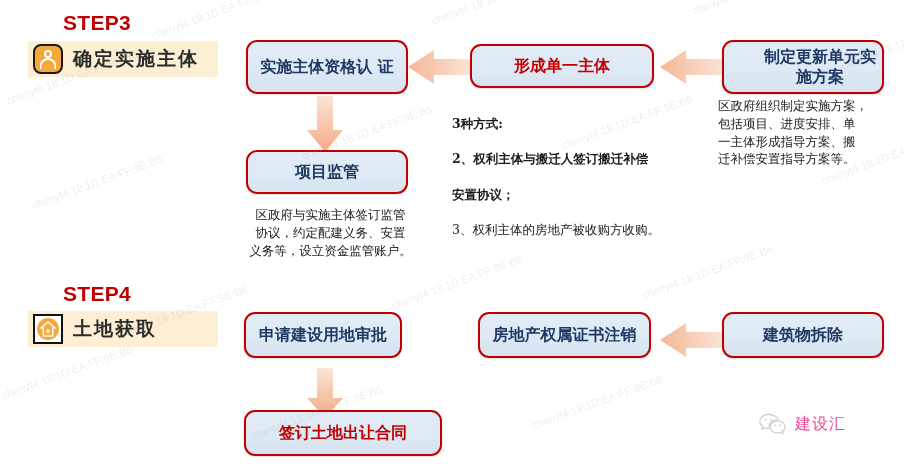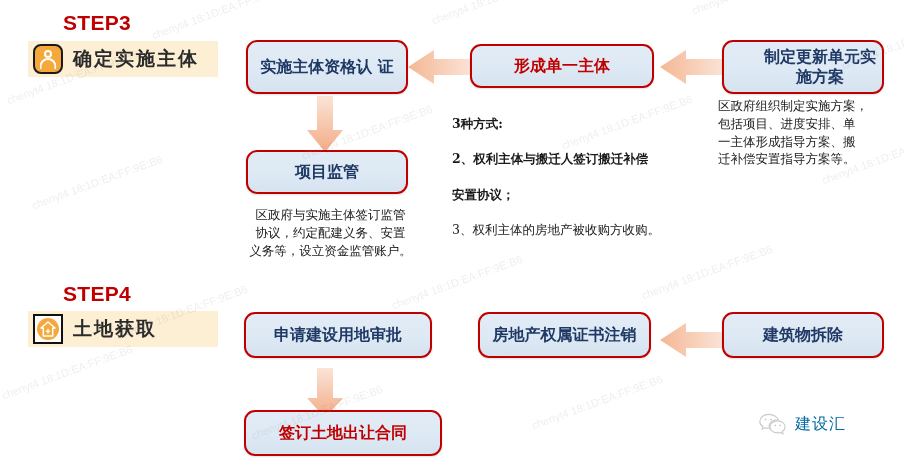--- a/index.html
+++ b/index.html
@@ -161,21 +161,21 @@
   .wechat {
     position: absolute;
     display: flex;
     align-items: center;
     gap: 7px;
     z-index: 4;
   }
   .wechat-text {
     font-family: "DejaVu Serif", "Liberation Serif", serif;
     font-size: 16px;
-    color: #0369a1;
+    color: #ec4899;
     letter-spacing: 1px;
   }
 </style>
 </head>
 <body>
 
 <div class="wm-layer">
   <span class="wm" style="left:150px;top:30px;">chenyt4 18:1D:EA:FF:9E:B6</span>
   <span class="wm" style="left:430px;top:15px;">chenyt4 18:1D:EA:FF:9E:B6</span>
   <span class="wm" style="left:690px;top:5px;">chenyt4 18:1D:EA:FF:9E:B6</span>
@@ -283,21 +283,21 @@
 <svg class="arrow-down" style="left:307px;top:368px;" width="36" height="50" viewBox="0 0 36 50">
   <defs>
     <linearGradient id="gD2" x1="0" y1="0" x2="0" y2="1">
       <stop offset="0%" stop-color="#fbe4d7"></stop>
       <stop offset="100%" stop-color="#f3ab85"></stop>
     </linearGradient>
   </defs>
   <path d="M10 0 L26 0 L26 30 L36 30 L18 50 L0 30 L10 30 Z" fill="url(#gD2)"></path>
 </svg>
 
-<div class="pbox" style="left:244px;top:312px;width:188px;height:46px;">申请建设用地审批</div>
+<div class="pbox" style="left:244px;top:312px;width:158px;height:46px;">申请建设用地审批</div>
 <div class="pbox red-text" style="left:244px;top:410px;width:198px;height:46px;">签订土地出让合同</div>
 <div class="pbox" style="left:478px;top:312px;width:173px;height:46px;">房地产权属证书注销</div>
 <div class="pbox" style="left:722px;top:312px;width:162px;height:46px;">建筑物拆除</div>
 
 <div class="wechat" style="left:758px;top:412px;">
   <svg width="30" height="24" viewBox="0 0 30 24">
     <path d="M10.5 2.4 C5.6 2.4 1.8 5.6 1.8 9.4 c0 2.1 1.2 4 3.1 5.3 l-0.8 2.5 l2.8 -1.4 c1.1 0.3 2.3 0.5 3.6 0.5 c0.3 0 0.6 0 0.9 0 c-0.2 -0.6 -0.3 -1.2 -0.3 -1.8 c0 -3.7 3.7 -6.7 8.3 -6.7 c0.3 0 0.6 0 0.9 0 C19.6 4.9 15.5 2.4 10.5 2.4 Z" fill="none" stroke="#c9c9c9" stroke-width="1.1"></path>
     <circle cx="7.6" cy="7.6" r="0.95" fill="#c9c9c9"></circle>
     <circle cx="13.0" cy="7.6" r="0.95" fill="#c9c9c9"></circle>
     <path d="M19.6 8.9 c-4.2 0 -7.6 2.7 -7.6 6 c0 3.3 3.4 6 7.6 6 c1.0 0 2.0 -0.2 2.9 -0.5 l2.5 1.3 l-0.7 -2.2 c1.7 -1.1 2.8 -2.8 2.8 -4.6 C27.1 11.6 23.8 8.9 19.6 8.9 Z" fill="none" stroke="#c9c9c9" stroke-width="1.1"></path>

